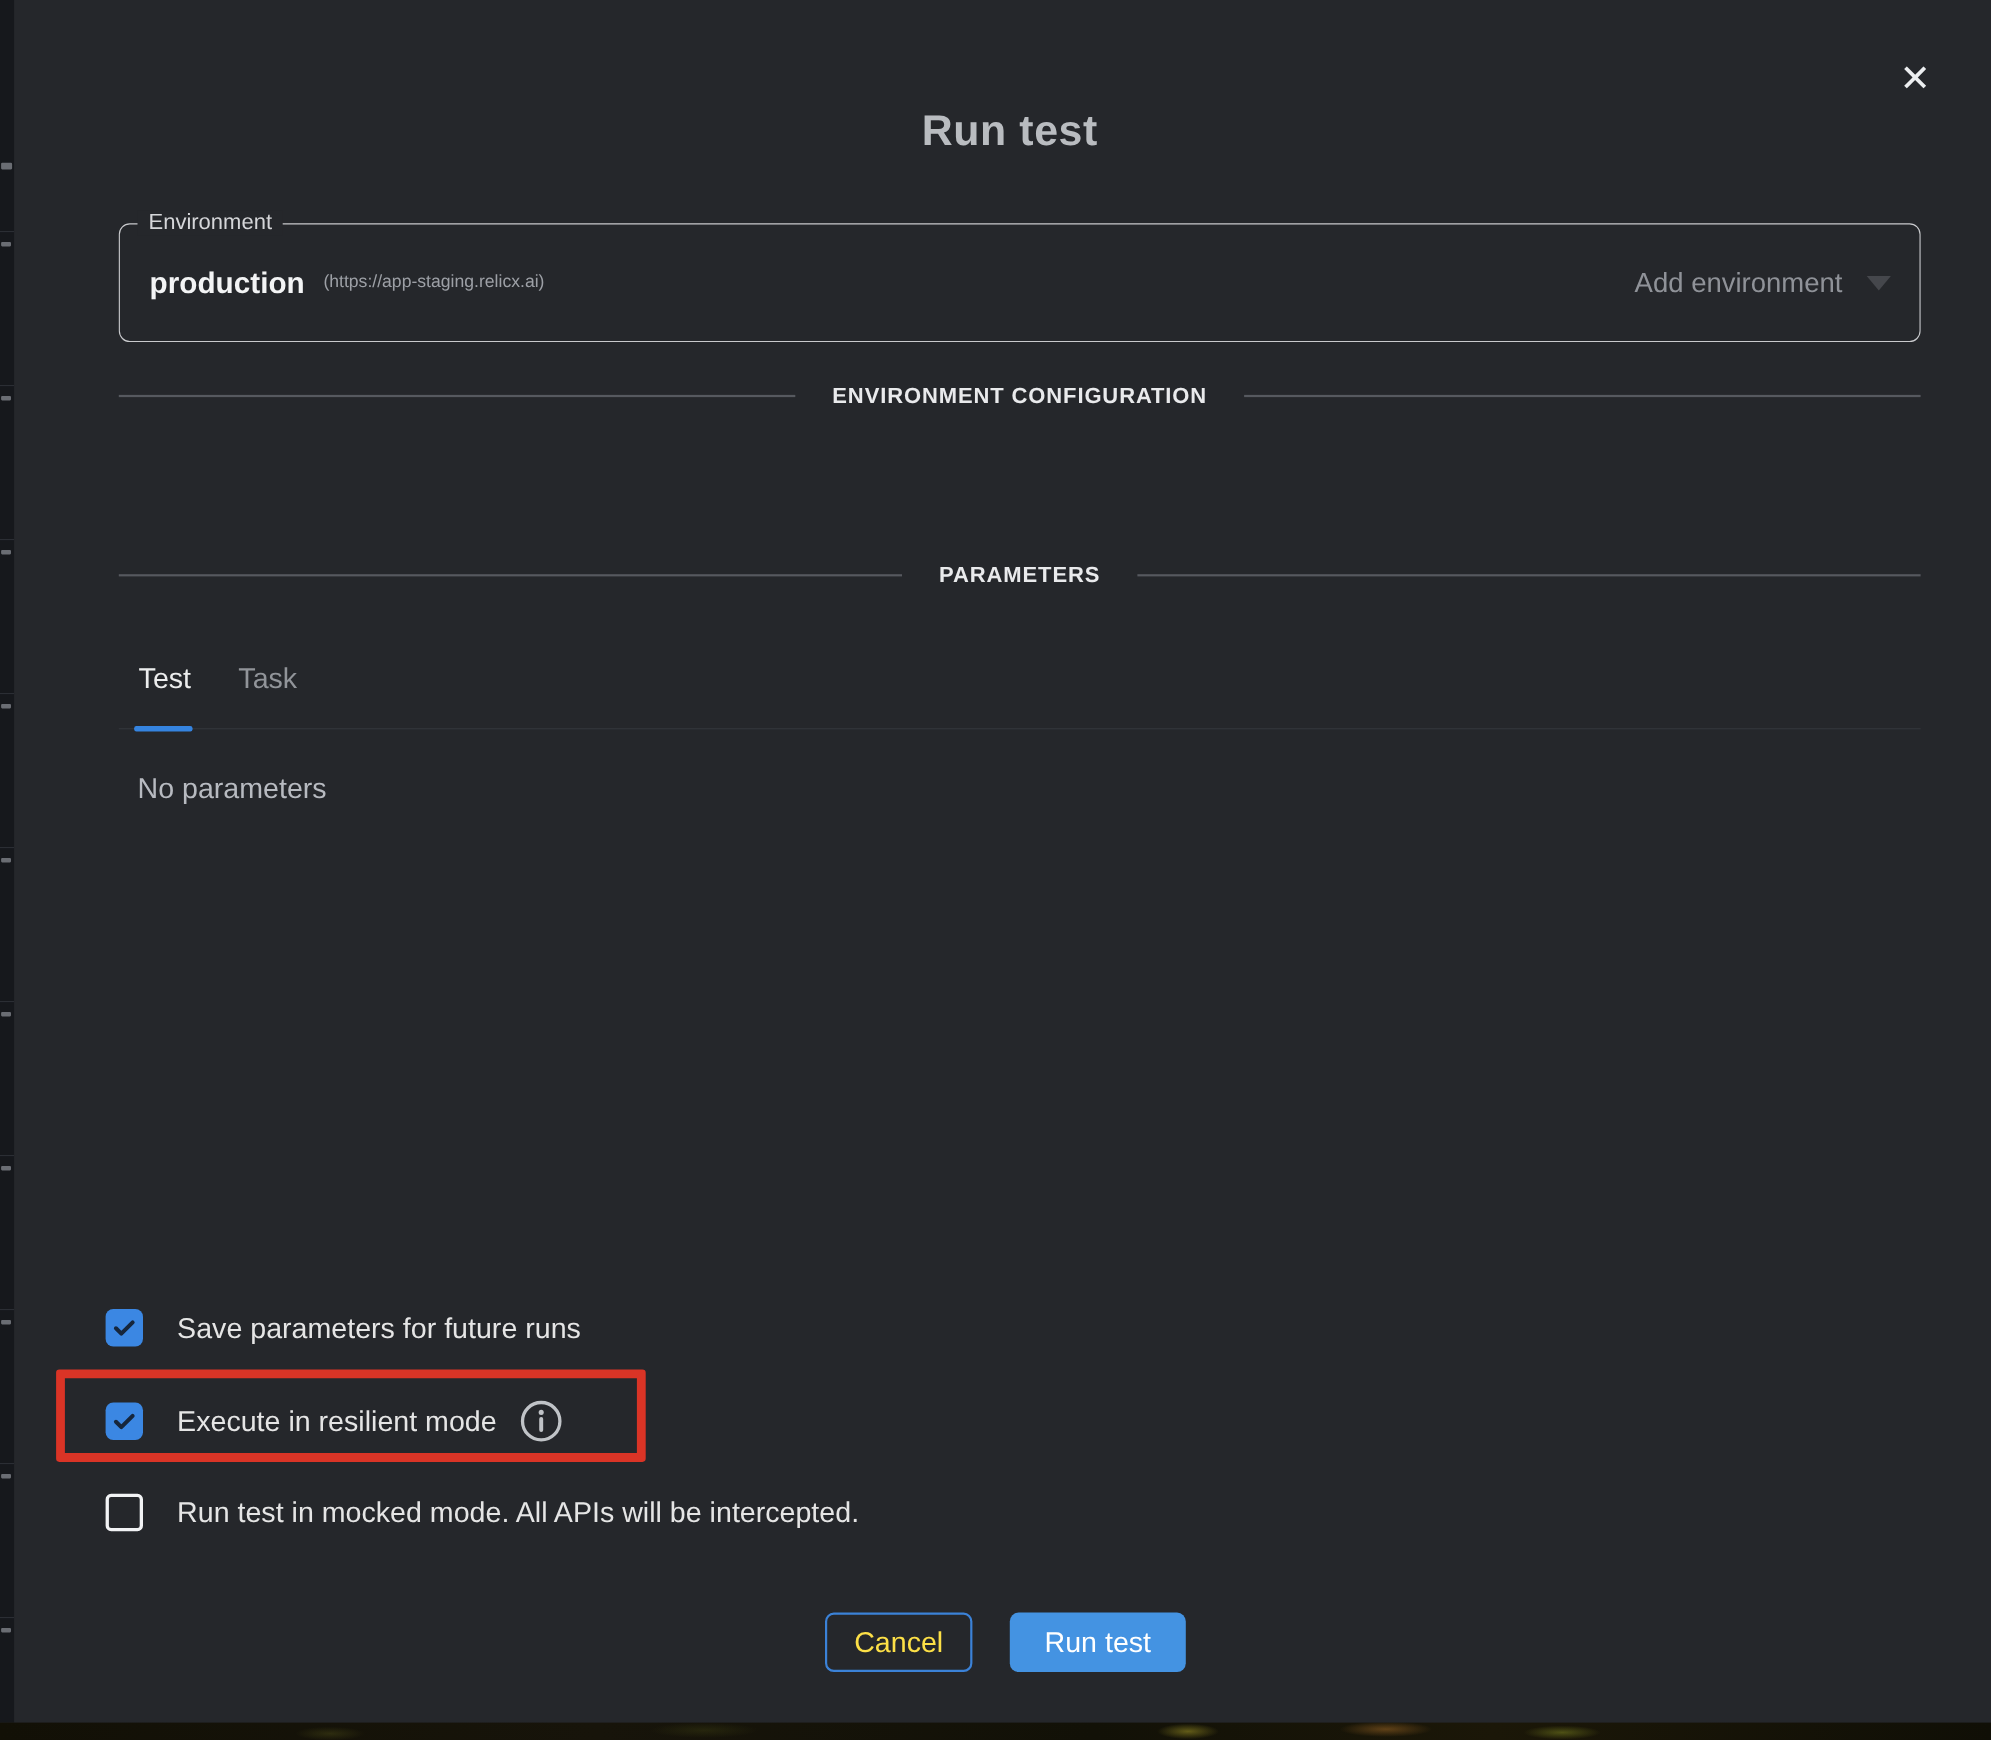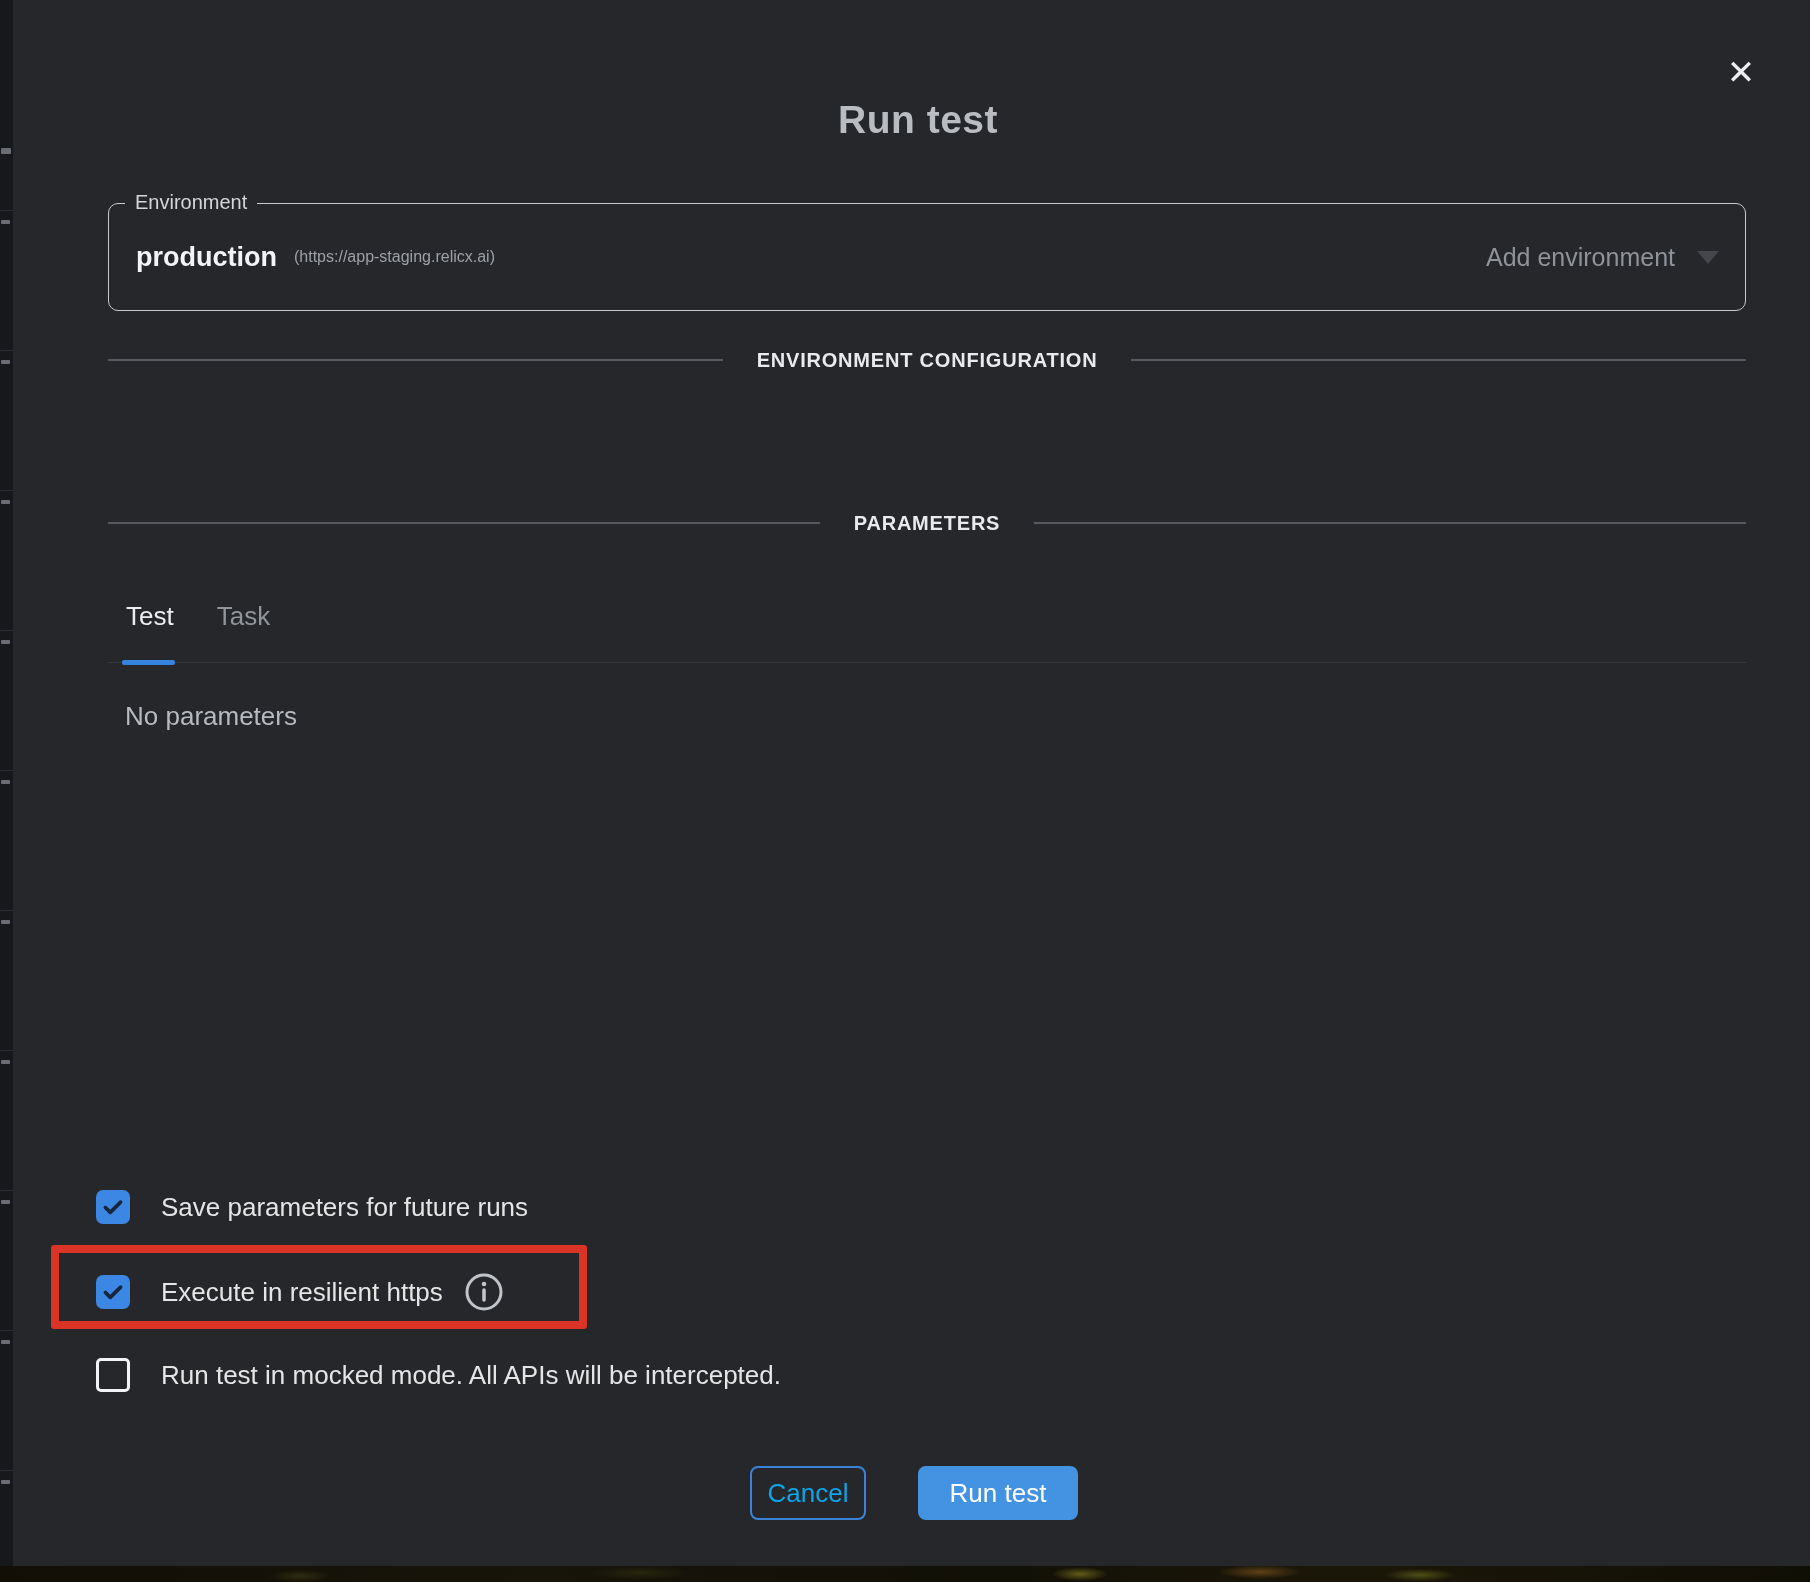--- a/index.html
+++ b/index.html
@@ -75,21 +75,21 @@
   .checkbox svg{width:26px;height:26px;display:block;}
   .cb-label{margin-left:31px;font-size:26px;color:#e5e5e5;}
   .info-icon{margin-left:20px;width:42px;height:42px;display:block;cursor:pointer;}
 
   
   .highlight-box{position:absolute;left:38px;top:1245px;width:536px;height:84px;
     border:8px solid #da3426;border-radius:3px;pointer-events:none;}
 
   
   .btn{position:absolute;top:1466px;height:54px;border-radius:8px;font-size:26px;cursor:pointer;}
-  .btn-cancel{left:737px;width:116px;background:transparent;border:2px solid #3b82d8;color:#0ea5e9;}
+  .btn-cancel{left:737px;width:134px;background:transparent;border:2px solid #3b82d8;color:#fde047;}
   .btn-run{left:905px;width:160px;background:#4493e2;border:none;color:#ffffff;}
 </style>
 </head>
 <body>
 
 <div id="screen">
 
   <div class="app-sliver">
     <span class="sliver-mark" style="top:148px;width:10px;height:6px;"></span>
     <span class="sliver-line" style="top:210px;"></span>
@@ -159,21 +159,21 @@
       </span>
       <span class="cb-label">Save parameters for future runs</span>
     </div>
 
     <div class="cb-row cb-row-2">
       <span class="checkbox checked">
         <svg viewBox="0 0 24 24">
           <path d="M5 12.5l4.5 4.5L19 7.5" stroke="#16263c" stroke-width="3.4" fill="none" stroke-linecap="round" stroke-linejoin="round"></path>
         </svg>
       </span>
-      <span class="cb-label">Execute in resilient https</span>
+      <span class="cb-label">Execute in resilient mode</span>
       <svg class="info-icon" viewBox="0 0 42 42">
         <circle cx="21" cy="21" r="17" fill="none" stroke="#c0c3c7" stroke-width="3"></circle>
         <line x1="21" y1="19" x2="21" y2="29" stroke="#c0c3c7" stroke-width="3.6" stroke-linecap="round"></line>
         <circle cx="21" cy="13" r="2.3" fill="#c0c3c7"></circle>
       </svg>
     </div>
 
     <div class="cb-row cb-row-3">
       <span class="checkbox unchecked"></span>
       <span class="cb-label">Run test in mocked mode. All APIs will be intercepted.</span>

